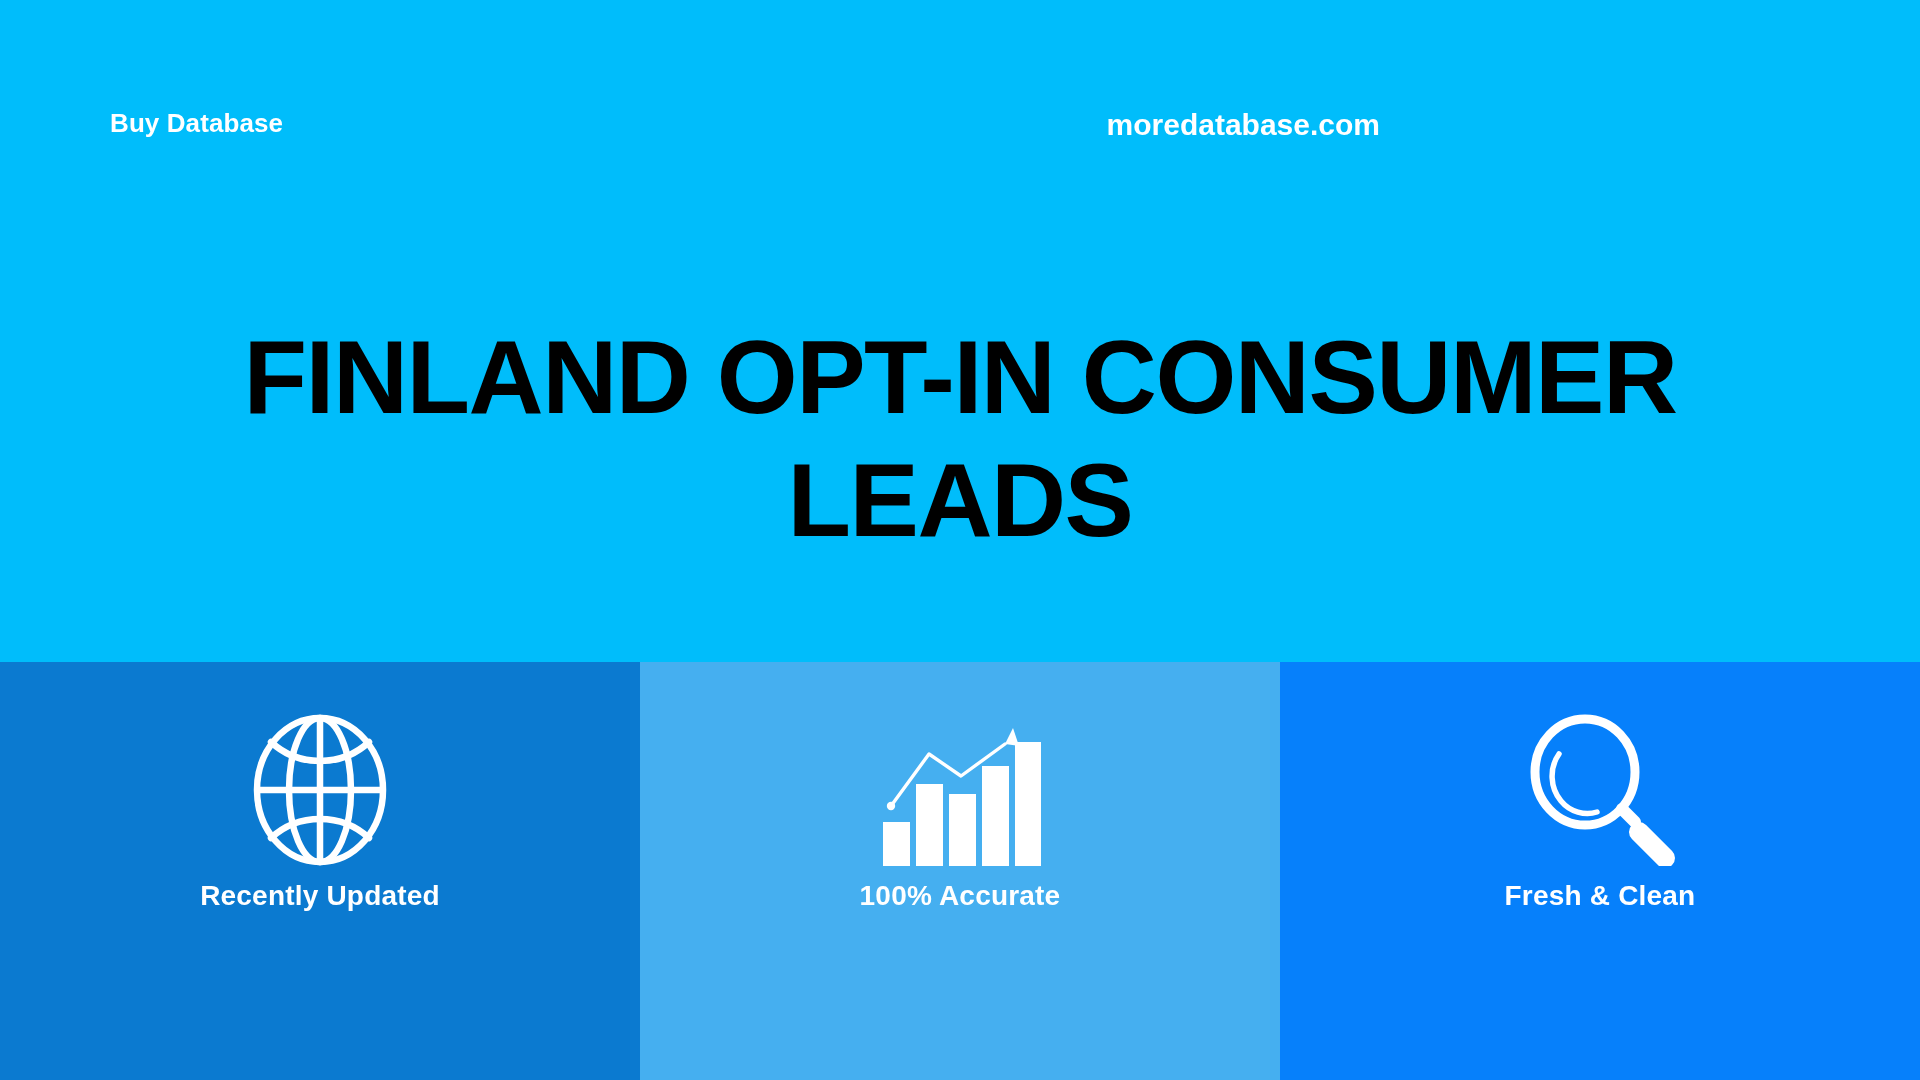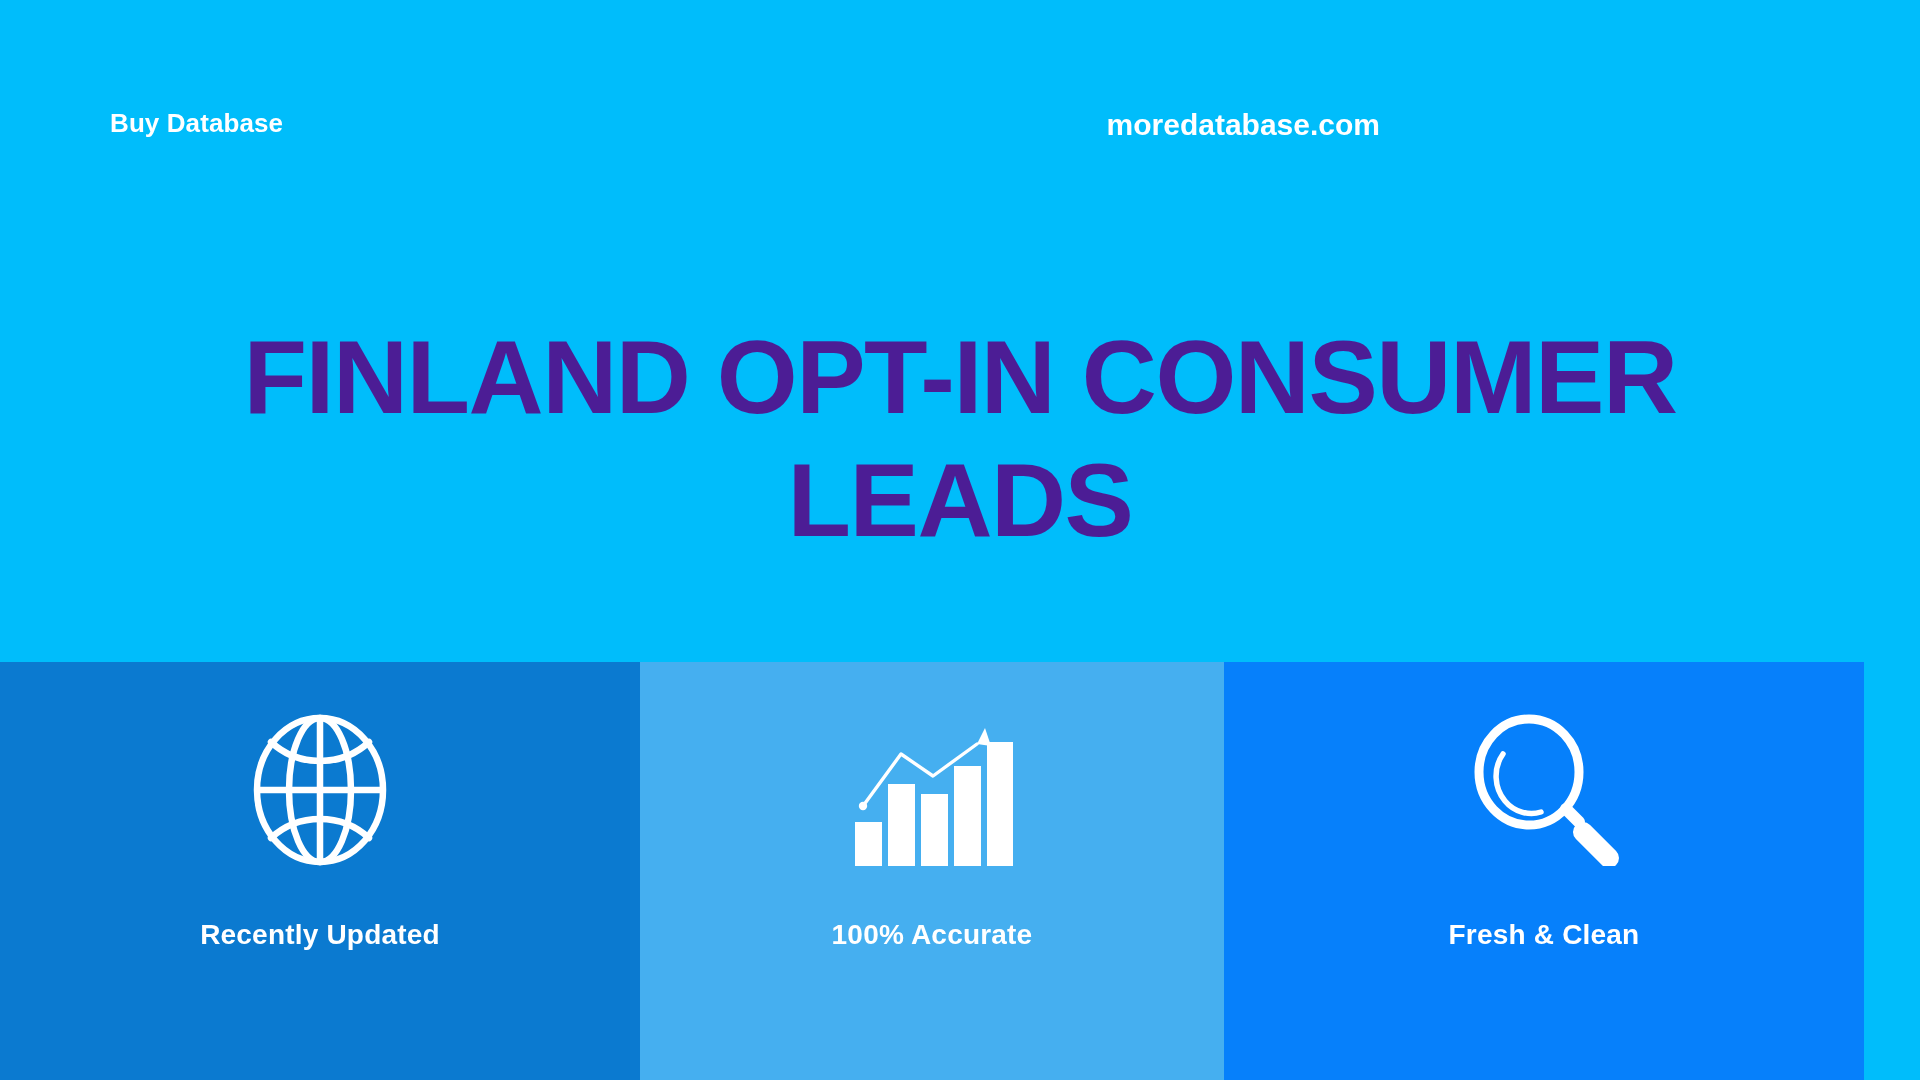--- a/index.html
+++ b/index.html
@@ -41,51 +41,51 @@
   }
   .headline {
     position:absolute;
     left:0; top:316px;
     width:1920px;
     text-align:center;
     padding:0 170px;
     font-size:104px;
     font-weight:bold;
     line-height:1.18;
-    color:#4c1d95;
+    color:#000000;
     letter-spacing:-1.5px;
   }
 
   
   .panels {
     position:absolute;
     left:0; top:662px;
     width:1920px; height:418px;
     display:flex;
   }
   .panel {
     position:relative;
     height:418px;
     display:flex;
     flex-direction:column;
     align-items:center;
   }
   .panel-1 { width:640px; background:#0B7AD0; }
-  .panel-2 { width:584px; background:#45AFF0; }
+  .panel-2 { width:640px; background:#45AFF0; }
   .panel-3 { width:640px; background:#0680FB;text-align:center; }
 
   .panel-icon {
     margin-top:50px;
     height:156px;
     display:flex;
     align-items:center;
     justify-content:center;
   }
   .panel-label {
-    margin-top:51px;
+    margin-top:12px;
     font-size:28px;
     font-weight:bold;
     color:#ffffff;
     letter-spacing:0.2px;
     white-space:nowrap;
   }
 </style>
 </head>
 <body>
 

